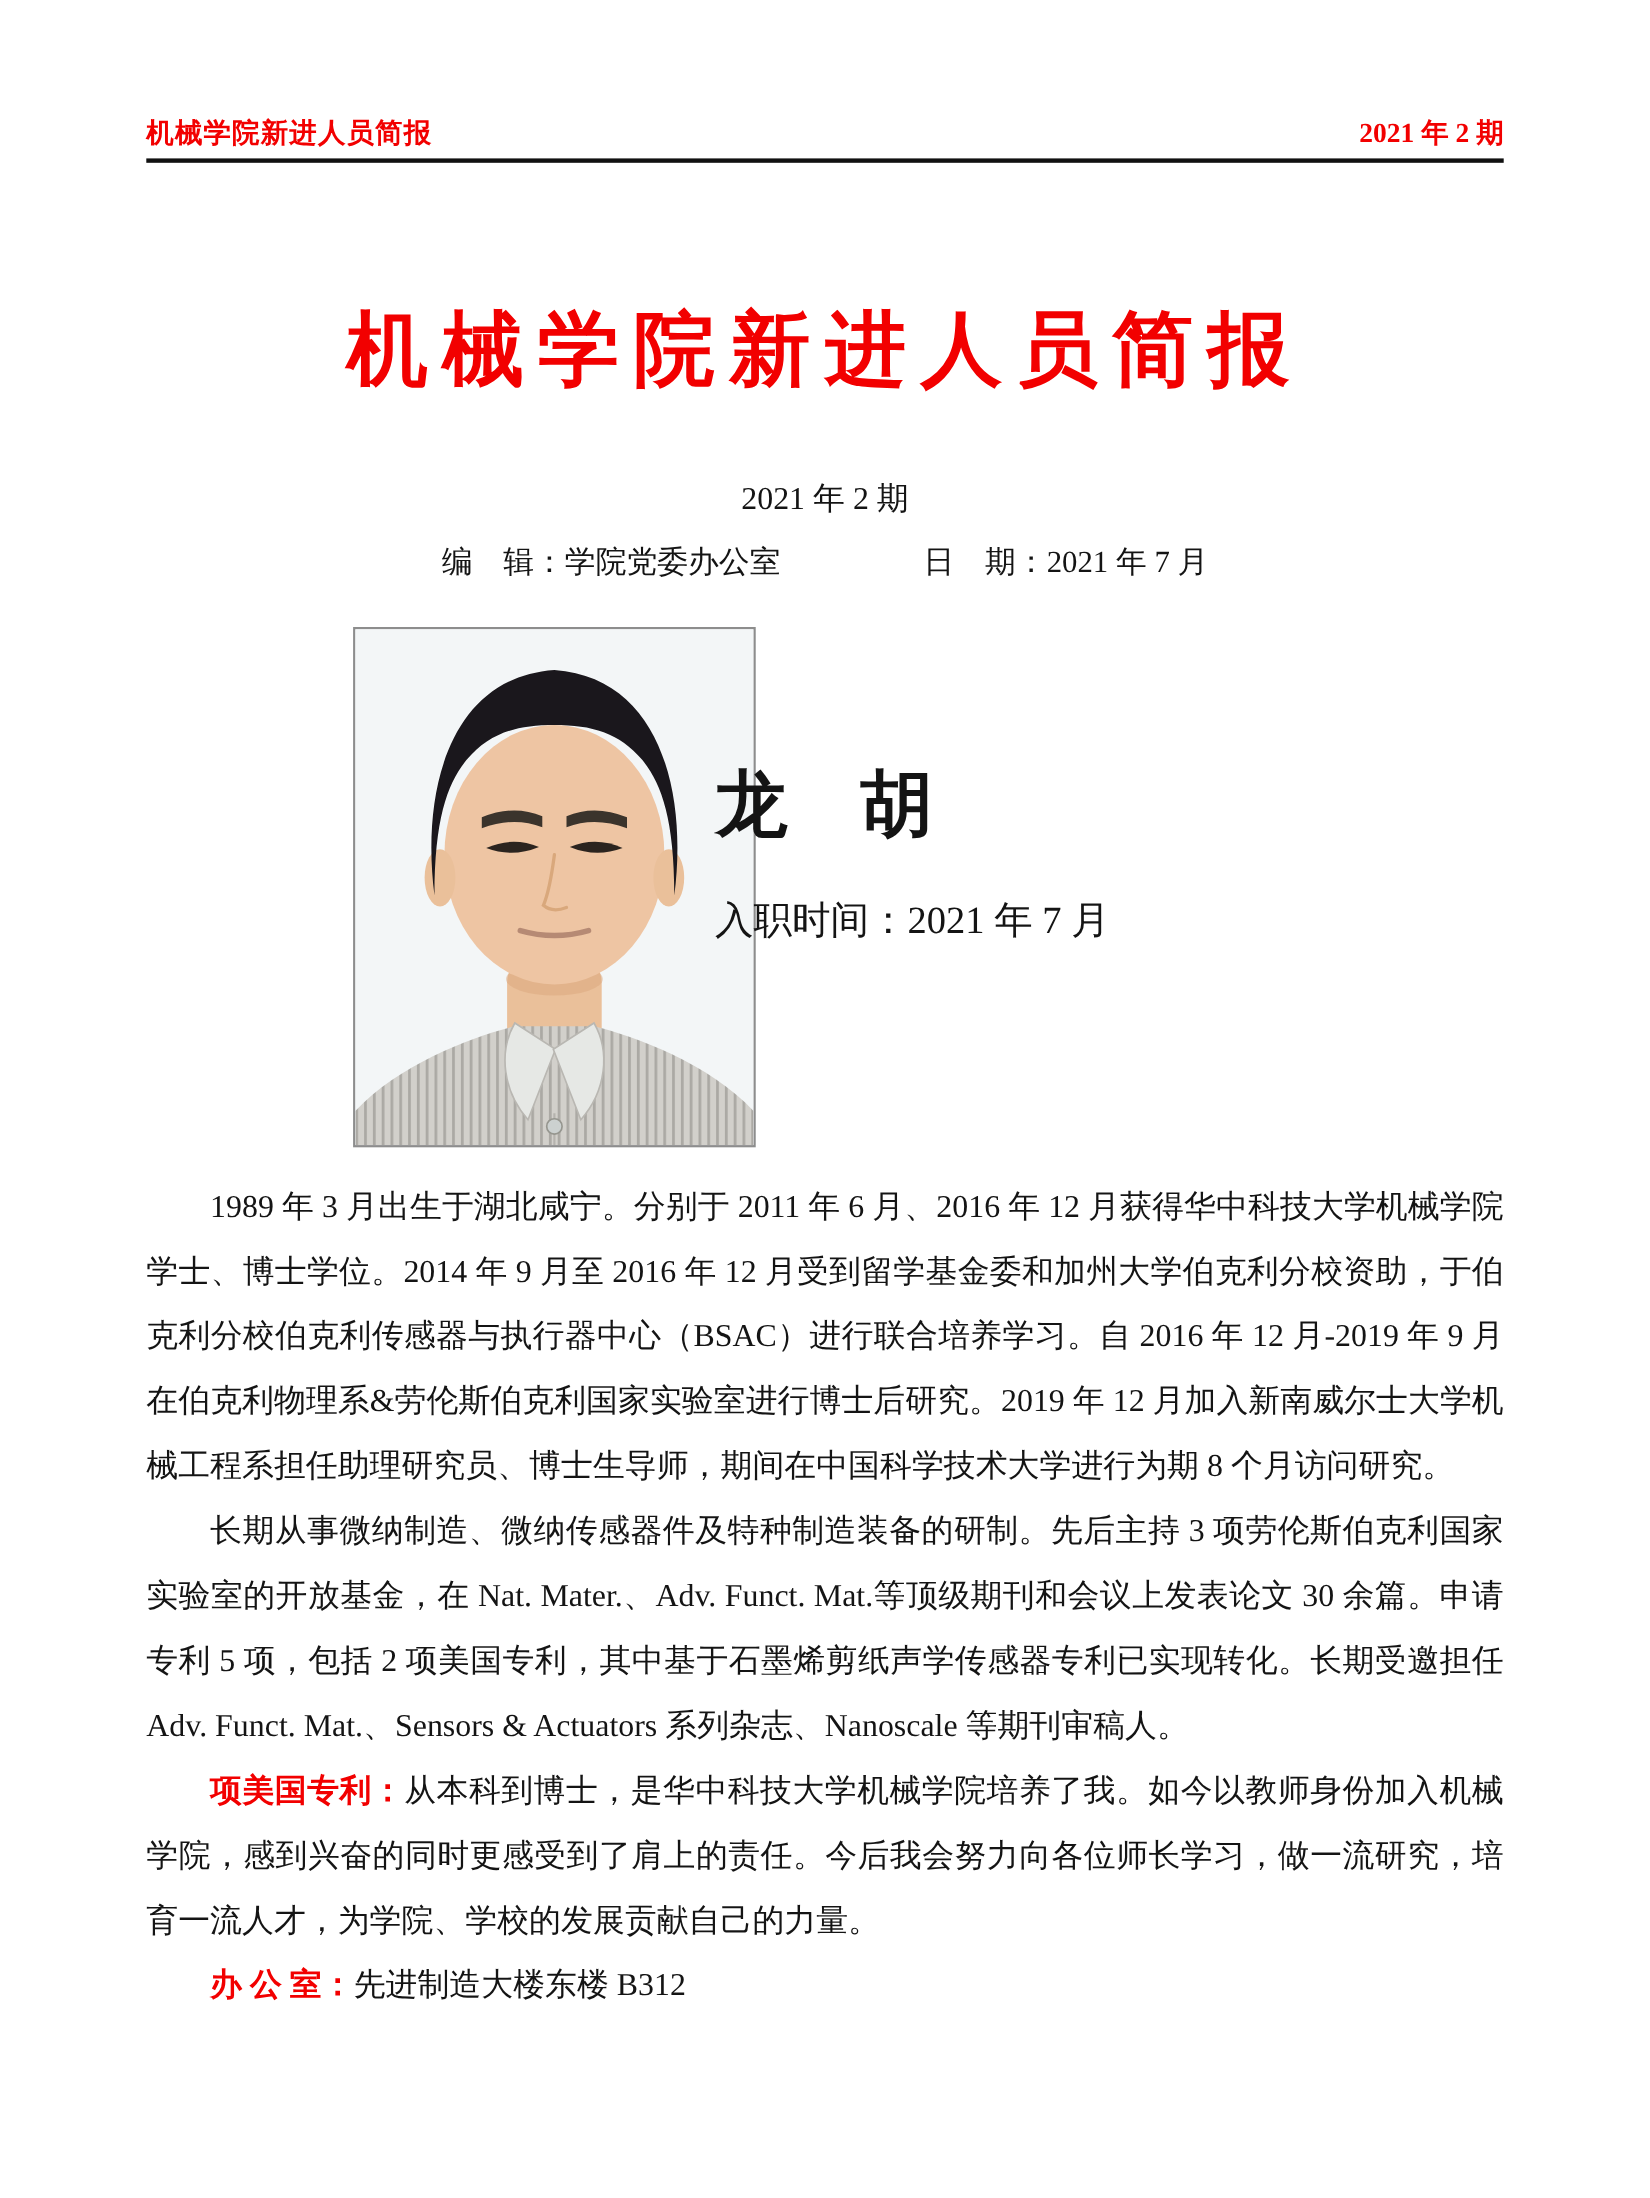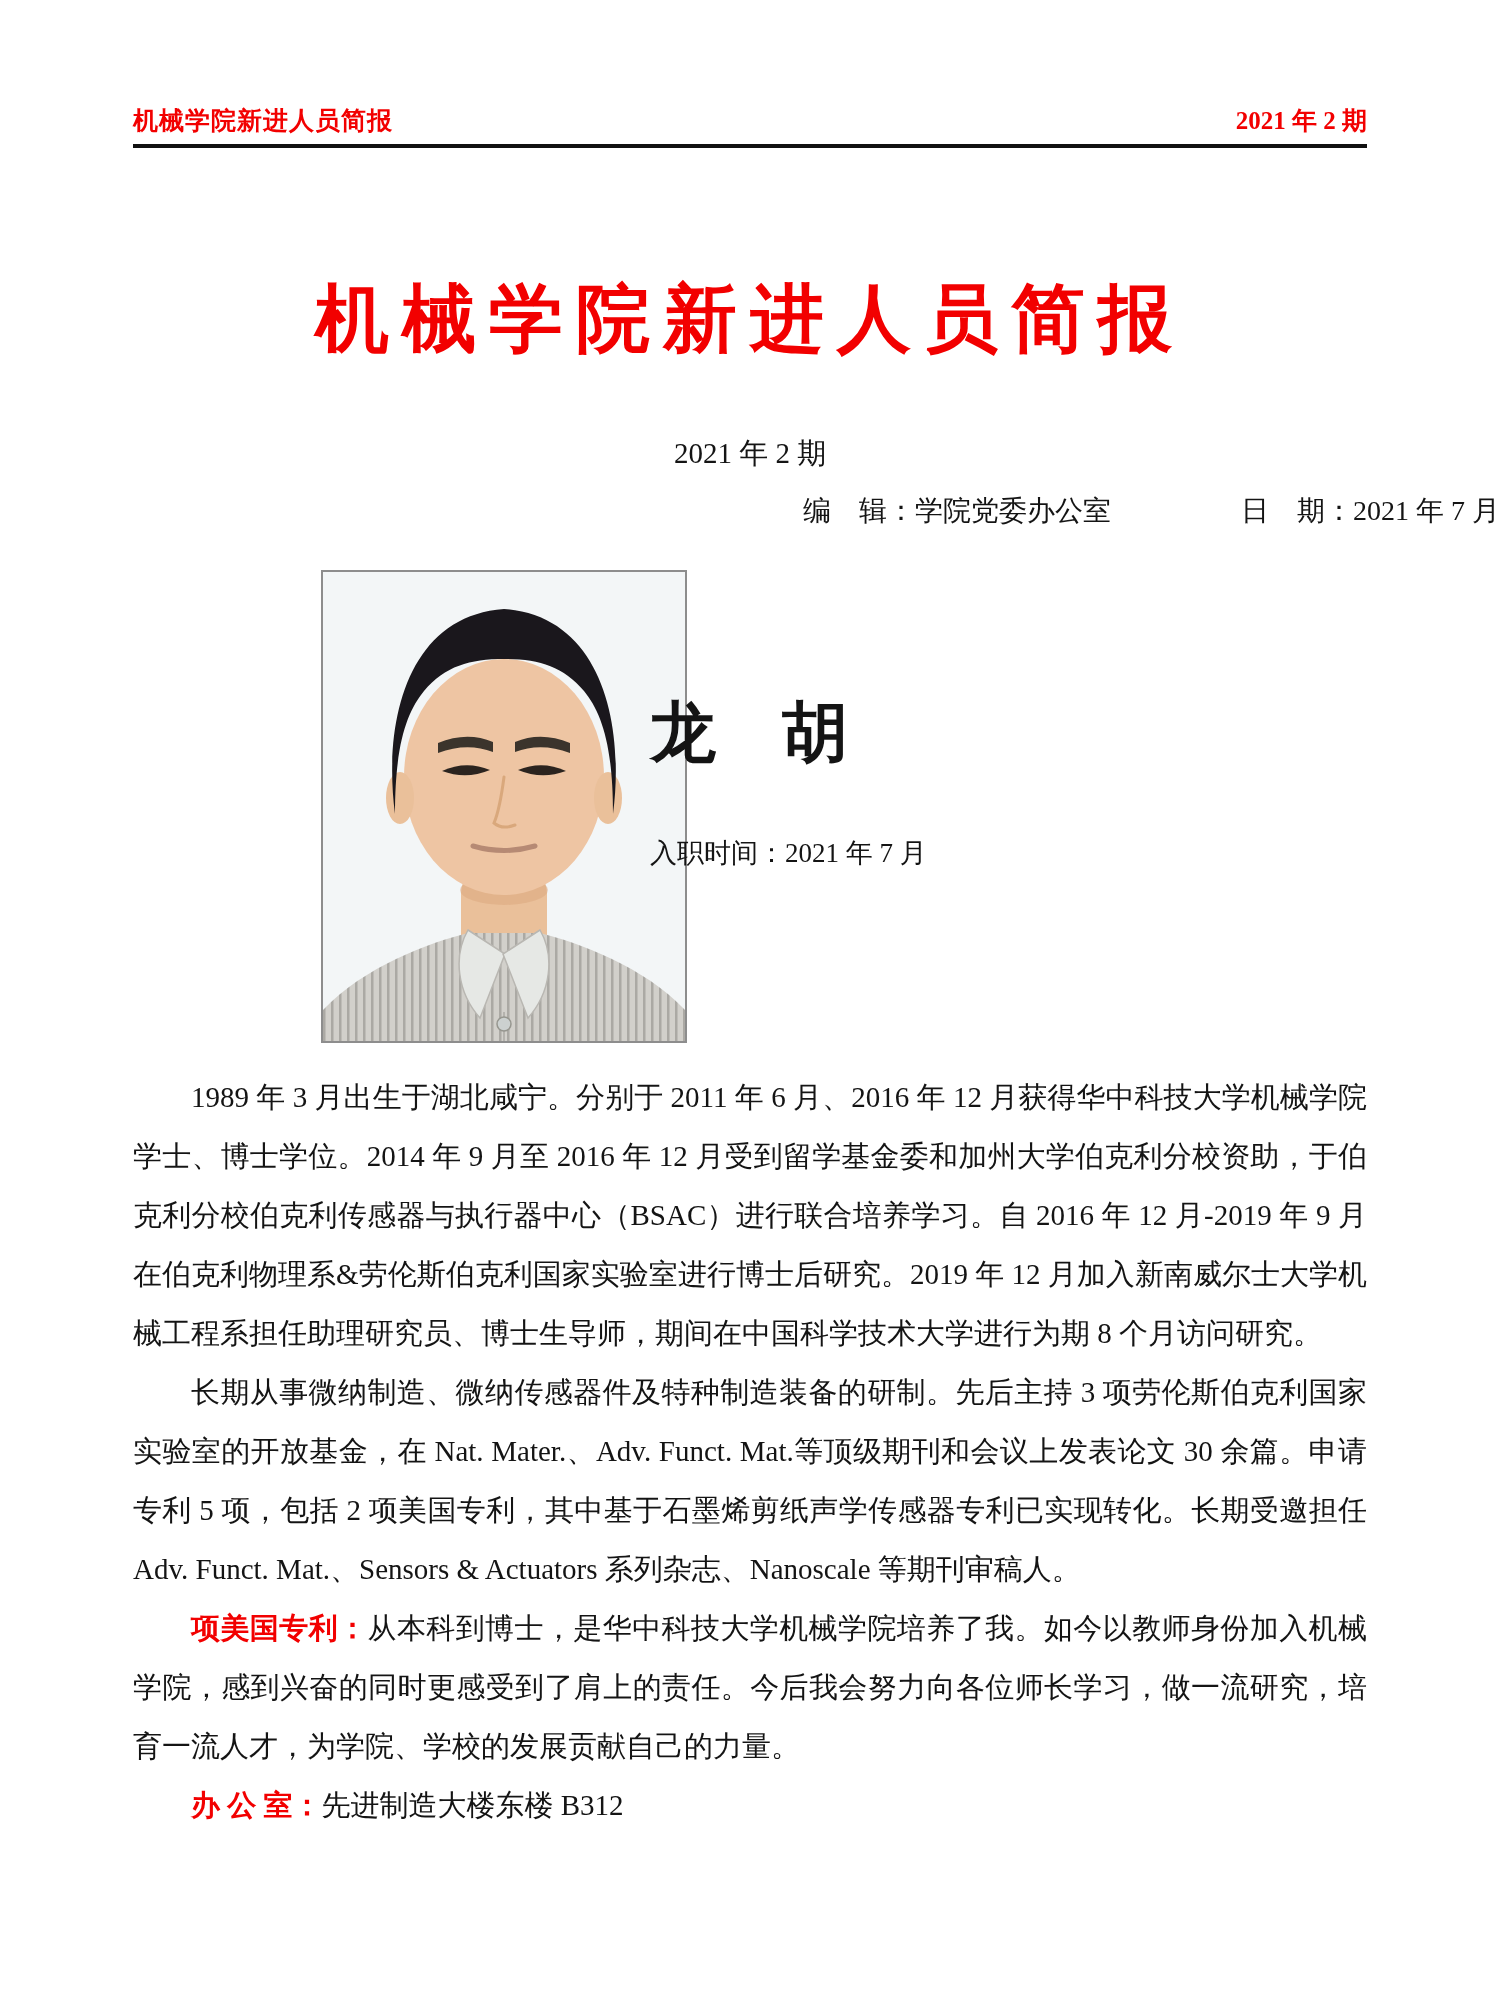--- a/index.html
+++ b/index.html
@@ -27,34 +27,34 @@
     position:absolute; left:0; top:280px; width:100%; margin:0;
     text-align:center; font-size:74px; line-height:78px; font-weight:bold;
     color:var(--accent); letter-spacing:13px;
   }
   .issue-line {
     position:absolute; left:0; top:434px; width:100%;
     text-align:center; font-size:29px;
   }
   .pub-row {
     position:absolute; left:0; top:492px; width:100%;
-    display:flex; justify-content:flex-end; gap:130px; font-size:28px;
+    display:flex; justify-content:center; gap:130px; font-size:28px;
   }
   
   .photo-frame {
     position:absolute; left:321px; top:570px; width:362px; height:469px;
     border:2px solid #8d8d8d; background:#f3f6f7; box-sizing:content-box;
   }
   .photo-frame svg { display:block; width:100%; height:100%; }
   
   .name-block {
     position:absolute; left:650px; top:700px; width:650px; text-align:left;
   }
   .person-name { font-size:66px; line-height:66px; font-weight:600; }
-  .start-date { margin-top:69px; font-size:27px; }
+  .start-date { margin-top:47px; font-size:35px; }
   
   .body-text {
     position:absolute; left:133px; top:1068px; width:1234px;
     font-size:29px; line-height:59px; text-align:justify;
   }
   .body-text p { margin:0; text-indent:2em; }
   .label-red { color:var(--accent); font-weight:bold; }
 </style>
 </head>
 <body>

